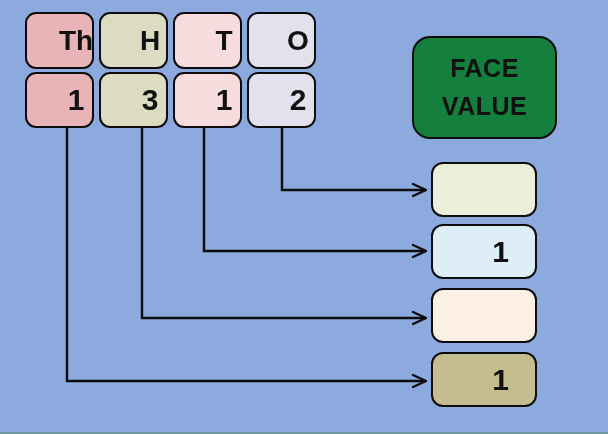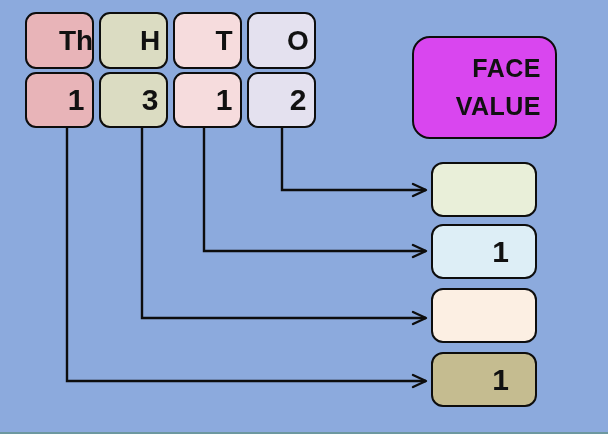--- a/index.html
+++ b/index.html
@@ -92,21 +92,21 @@
   <div class="box pv-box row-hdr c0" style="background-color: rgb(232, 180, 184);">Th</div>
   <div class="box pv-box row-hdr c1" style="background-color: rgb(219, 220, 194);">H</div>
   <div class="box pv-box row-hdr c2" style="background-color: rgb(246, 220, 221);">T</div>
   <div class="box pv-box row-hdr c3" style="background-color: rgb(228, 225, 239);">O</div>
 
   <div class="box pv-box row-digit c0" style="background-color: rgb(232, 180, 184);">1</div>
   <div class="box pv-box row-digit c1" style="background-color: rgb(219, 220, 194);">3</div>
   <div class="box pv-box row-digit c2" style="background-color: rgb(246, 220, 221);">1</div>
   <div class="box pv-box row-digit c3" style="background-color: rgb(228, 225, 239);">2</div>
 
-  <div class="box face-value-box" style="background-color: #d946ef; text-align: right;">FACE VALUE</div>
+  <div class="box face-value-box" style="background-color: #15803d;">FACE VALUE</div>
 
   <div class="box answer-box a0" style="background-color: rgb(233, 239, 217);"></div>
   <div class="box answer-box a1" style="background-color: rgb(221, 238, 246);">1</div>
   <div class="box answer-box a2" style="background-color: rgb(252, 239, 227);"></div>
   <div class="box answer-box a3" style="background-color: rgb(197, 188, 144);">1</div>
 
   <div class="bottom-edge" style="background-color: rgb(109, 152, 160);"></div>
 </div>
 
 </body></html>

